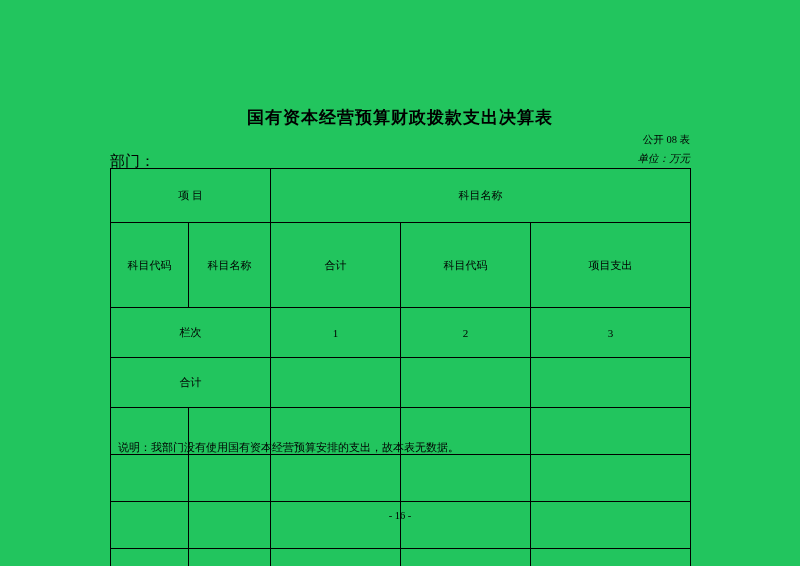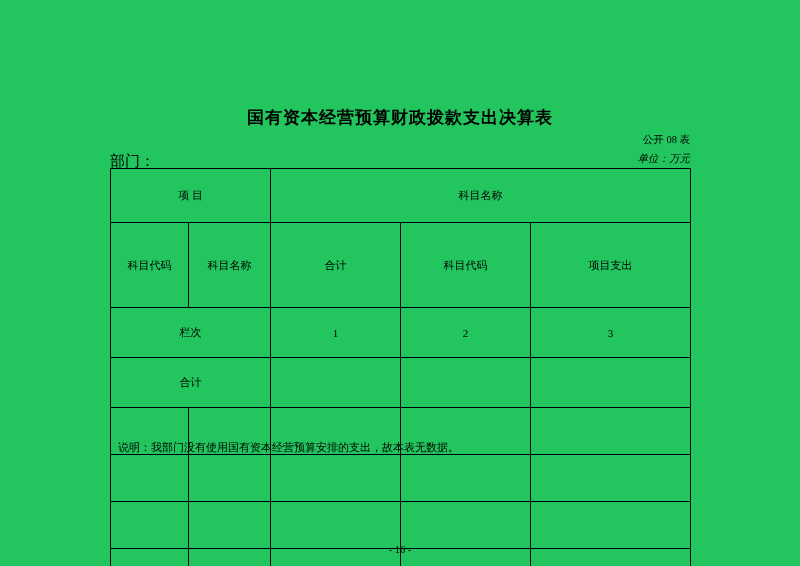--- a/index.html
+++ b/index.html
@@ -79,21 +79,21 @@
   .note {
     position: absolute;
     left: 8px;
     font-size: 11px;
   }
   .note1 { top: 413px; }
   .note2 { top: 440px; }
   .pagenum {
     position: absolute;
     left: 0;
-    top: 544px;
+    top: 510px;
     width: 580px;
     text-align: center;
     font-size: 10.5px;
   }
 </style>
 </head>
 <body>
 
 <div class="page">
   <div class="content">

